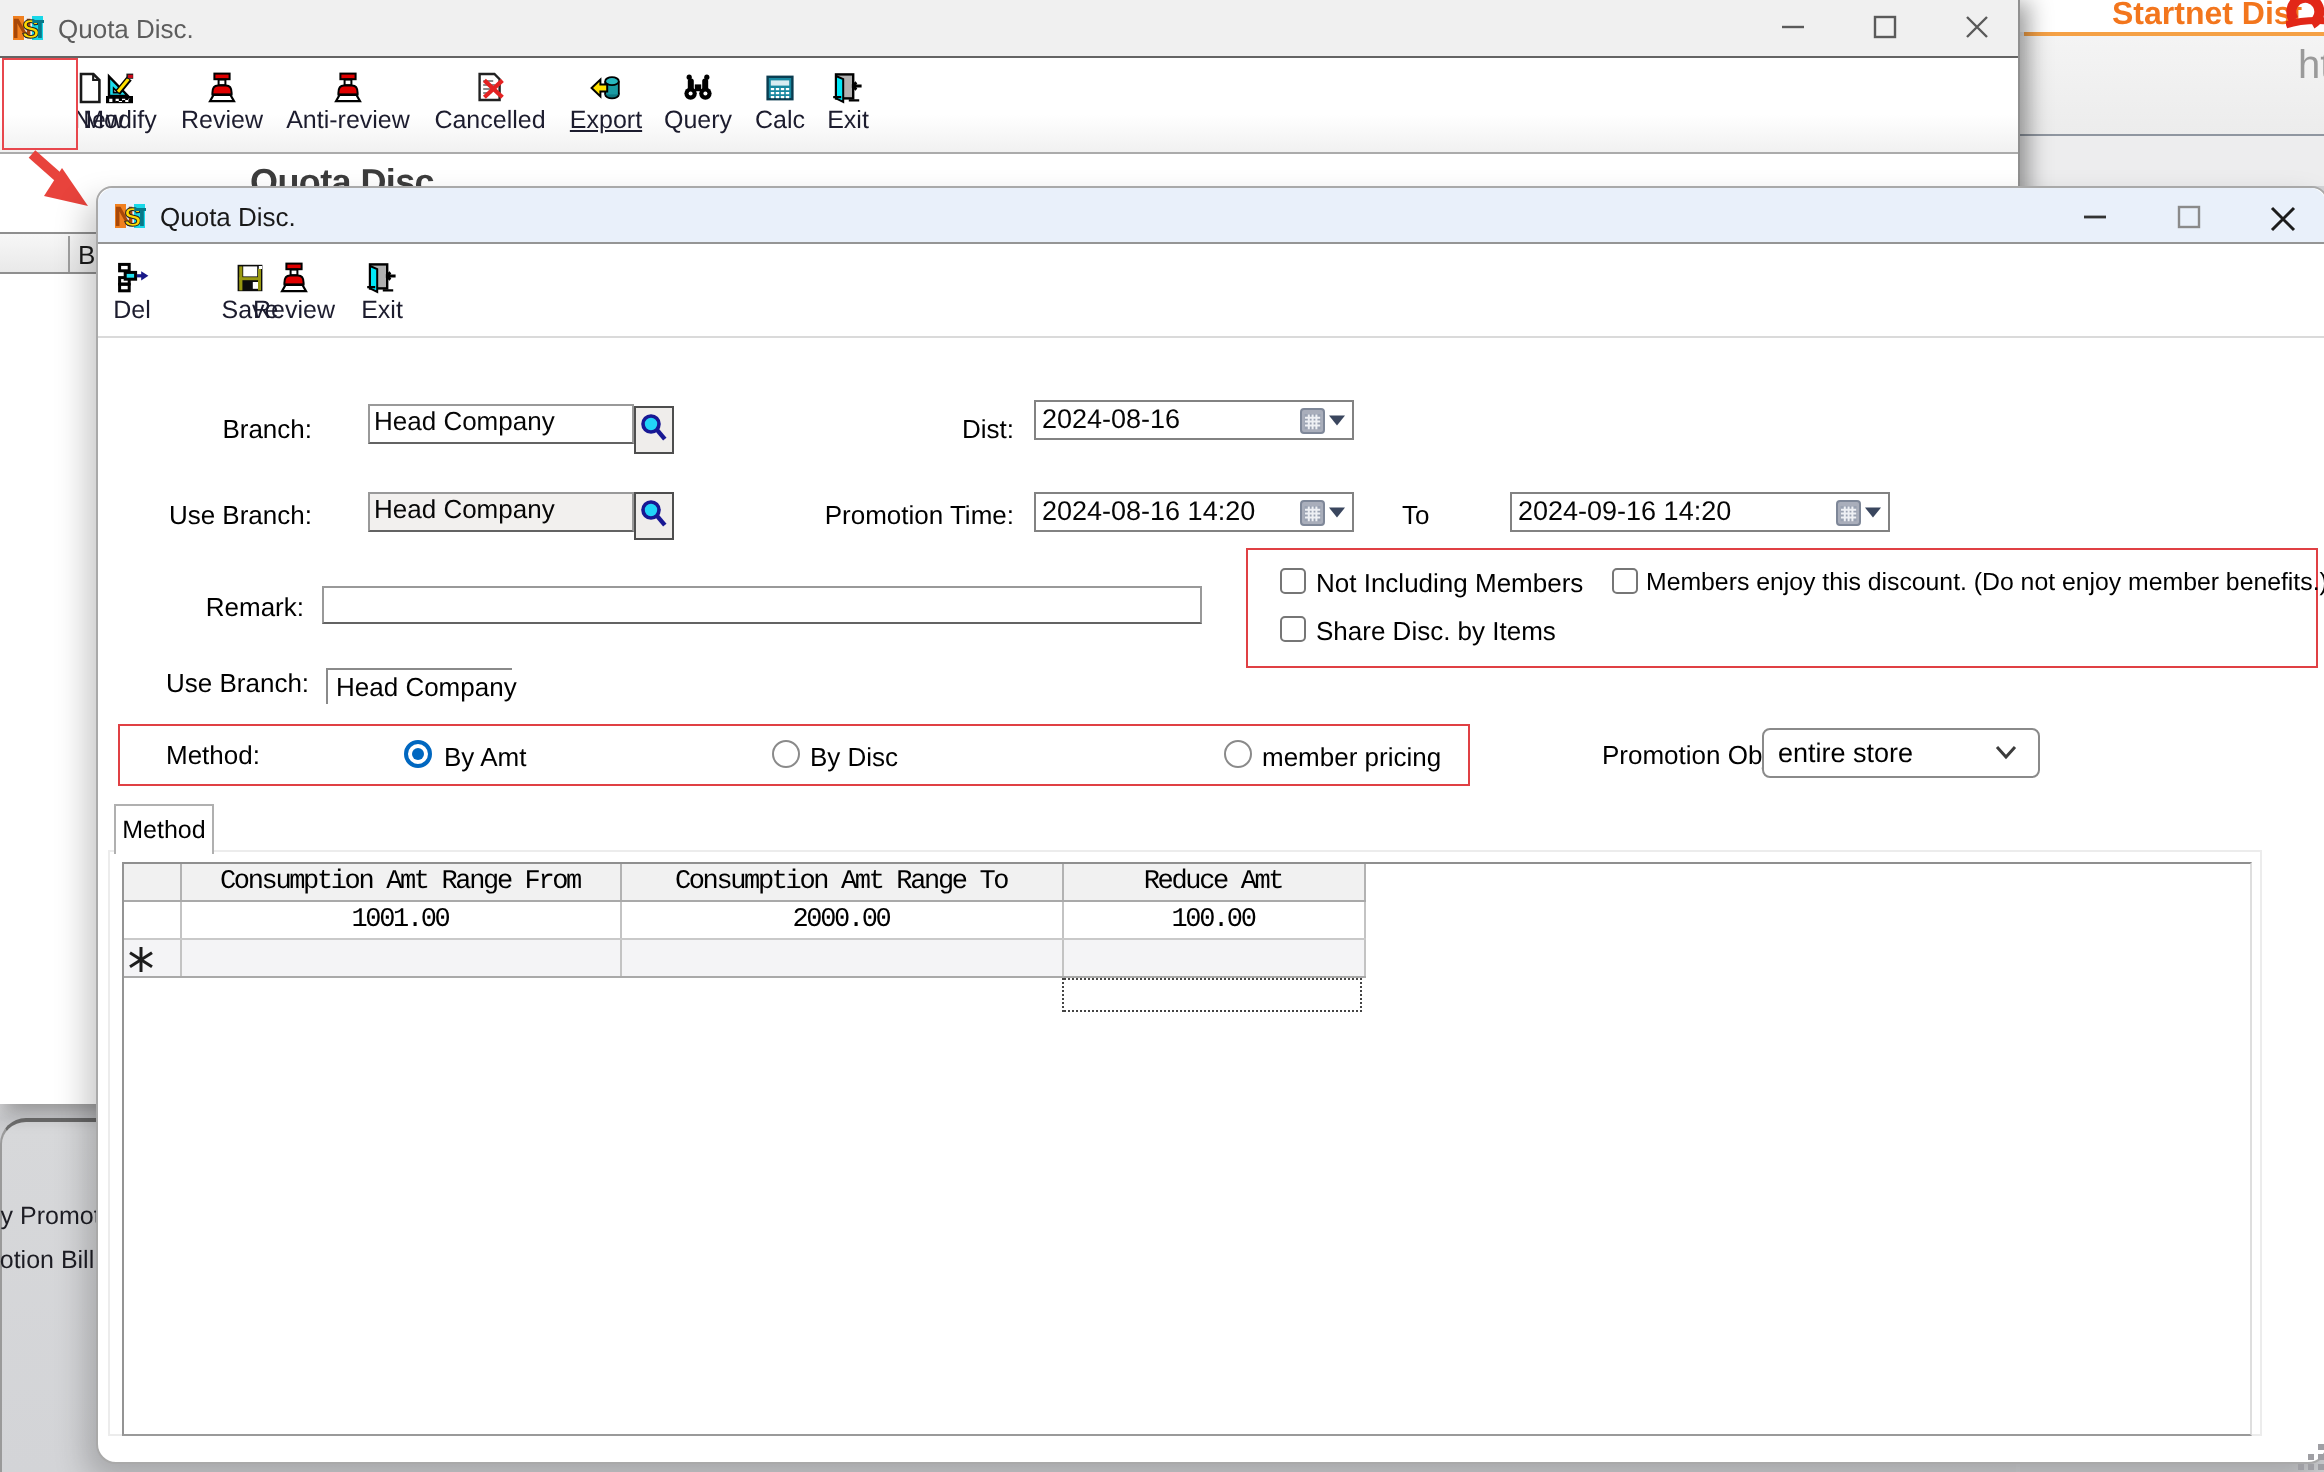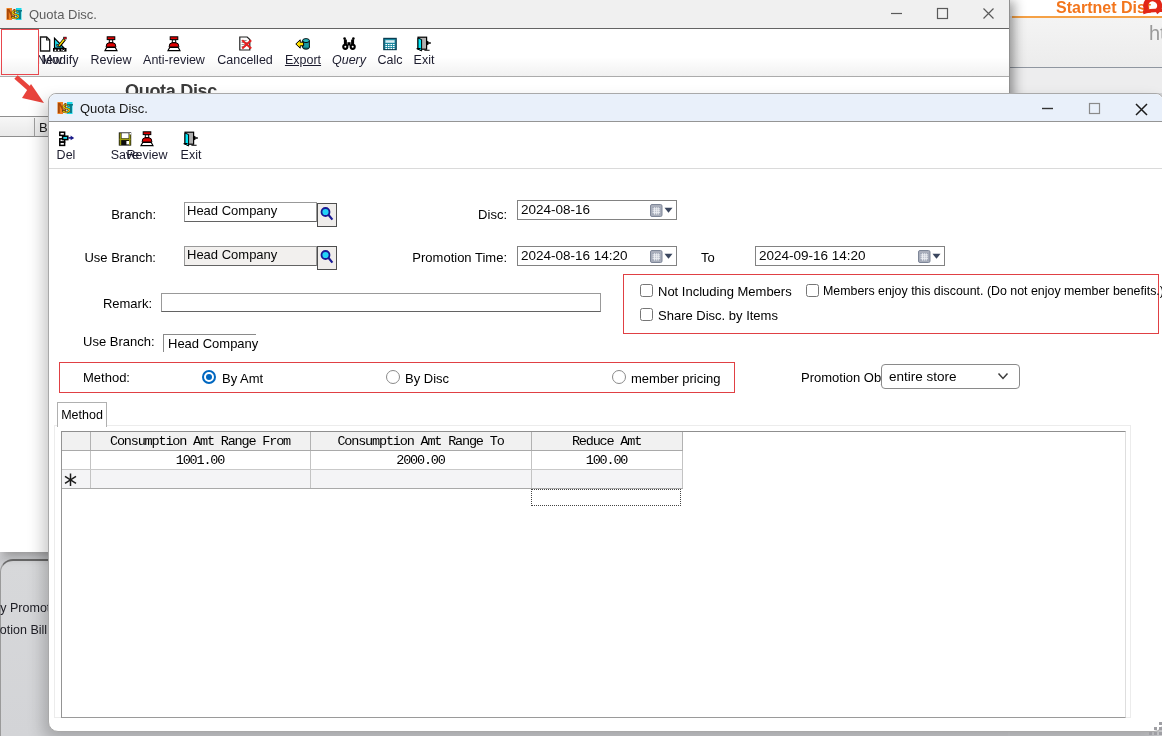--- a/index.html
+++ b/index.html
@@ -158,21 +158,21 @@
       <svg width="16" height="16" viewBox="0 0 16 16">
           <ellipse cx="11" cy="11.2" rx="3.4" ry="2" fill="#0e7880" stroke="#000" stroke-width="0.9"></ellipse>
           <rect x="7.6" y="4.6" width="6.8" height="6.6" fill="#1a9aa2" stroke="none"></rect>
           <line x1="7.6" y1="4.6" x2="7.6" y2="11.2" stroke="#000" stroke-width="0.9"></line>
           <line x1="14.4" y1="4.6" x2="14.4" y2="11.2" stroke="#000" stroke-width="0.9"></line>
           <ellipse cx="11" cy="4.6" rx="3.4" ry="2" fill="#28b8c0" stroke="#000" stroke-width="0.9"></ellipse>
           <path d="M0.8 8 L5.2 3.8 L5.2 6.2 L8.6 6.2 L8.6 9.8 L5.2 9.8 L5.2 12.2 Z" fill="#ffe000" stroke="#000" stroke-width="1"></path>
         </svg>
       Export
     </div>
-    <div class="titem" style="left:328px;width:42px;font-style:italic;">
+    <div class="titem" style="left:328px;width:42px;">
       <svg width="16" height="16" viewBox="0 0 16 16" fill="#000">
           <circle cx="4.3" cy="10.8" r="3.1"></circle>
           <circle cx="11.7" cy="10.8" r="3.1"></circle>
           <rect x="2.9" y="3.2" width="3" height="7" rx="1.3"></rect>
           <rect x="10.1" y="3.2" width="3" height="7" rx="1.3"></rect>
           <rect x="6.4" y="6.2" width="3.2" height="3.4"></rect>
           <circle cx="3.6" cy="2.6" r="1.3"></circle>
           <circle cx="12.4" cy="2.6" r="1.3"></circle>
           <circle cx="4.3" cy="10.8" r="1" fill="#fff"></circle>
           <circle cx="11.7" cy="10.8" r="1" fill="#fff"></circle>
@@ -290,21 +290,21 @@
       Exit
     </div>
   </div>
 
   <div class="lbl lblr abs" style="left:20px;top:113px;width:87px;">Branch:</div>
   <div class="inp abs" style="left:135px;top:108px;width:133px;height:20px;">Head Company</div>
   <div class="magbtn abs" style="left:268px;top:109px;"><svg width="18" height="22" viewBox="0 0 18 22">
         <circle cx="7.5" cy="8" r="4" fill="#22d4f8" stroke="#181894" stroke-width="1.8"></circle>
         <line x1="10.4" y1="10.8" x2="14.4" y2="15.6" stroke="#181894" stroke-width="2.2"></line>
       </svg></div>
-  <div class="lbl lblr abs" style="left:390px;top:113px;width:68px;">Disc:</div>
+  <div class="lbl lblr abs" style="left:390px;top:113px;width:68px;">Dist:</div>
   <div class="dcombo abs" style="left:468px;top:106px;">2024-08-16<svg class="abs" style="right:3px;top:3px" width="27" height="13" viewBox="0 0 27 13">
         <rect x="4.5" y="0.5" width="11.5" height="12" rx="1.5" fill="#a9aebb" stroke="#7e8798"></rect>
         <rect x="6.3" y="3" width="8" height="7.6" fill="#9aa2b2"></rect>
         <g stroke="#eef0f4" stroke-width="1">
           <path d="M6.5 4.9 h7.6 M6.5 6.8 h7.6 M6.5 8.7 h7.6"></path>
           <path d="M8.4 3.2 v7.4 M10.3 3.2 v7.4 M12.2 3.2 v7.4"></path>
         </g>
         <path d="M18.5 3.8 h8 l-4 5 z" fill="#3a465e"></path>
       </svg></div>
 

